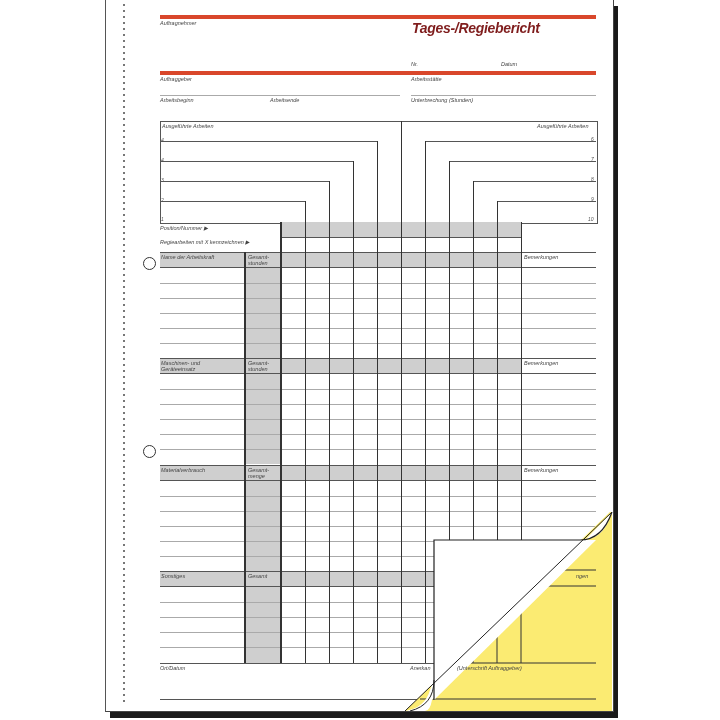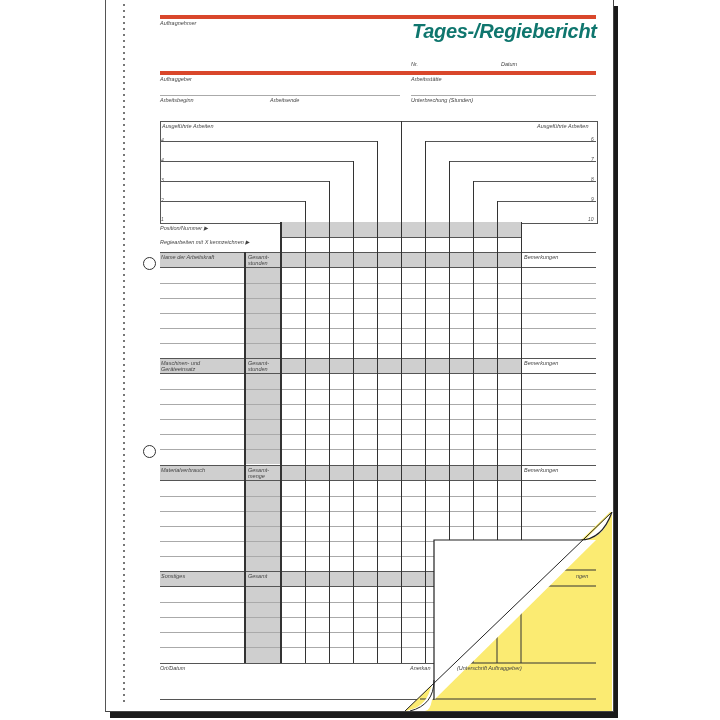--- a/index.html
+++ b/index.html
@@ -6,21 +6,21 @@
   body { width:720px; height:720px; background:#ffffff; position:relative; overflow:hidden;
          font-family:"Liberation Sans", sans-serif; }
   .abs { position:absolute; }
   .shadow-r { left:612px; top:6px; width:6px; height:712px; background:#1a1a1a; }
   .shadow-b { left:110px; top:711px; width:508px; height:7px; background:#1a1a1a; }
   .page { left:105px; top:0; width:507px; height:711px; background:#fff; border-left:1px solid #555; border-right:1px solid #444; border-bottom:1px solid #444; }
   .perf { left:123px; top:4px; width:2px; height:700px;
           background-image:repeating-linear-gradient(to bottom, #777 0 2px, transparent 2px 6px); }
   .red { background:#d9472b; height:4px; }
   .lbl { font-size:5.5px; font-style:italic; color:#444; white-space:nowrap; line-height:1; }
-  .title { font-size:20px; font-weight:bold; font-style:italic; color:#0f766e; white-space:nowrap; letter-spacing:-0.3px; }
+  .title { font-size:14px; font-weight:bold; font-style:italic; color:#7f1d1d; white-space:nowrap; letter-spacing:-0.3px; }
   .hline { background:#555; height:1px; }
   .lline { background:#aaa; height:1px; }
   .vline { background:#333; width:1px; }
   .vline2 { background:#333; width:2px; }
   .gray { background:#cfcfcf; }
   .hole { width:11px; height:11px; border:1px solid #333; border-radius:50%; background:#fff; }
   .num { font-size:5px; font-style:italic; color:#555; }
 </style>
 </head>
 <body>

